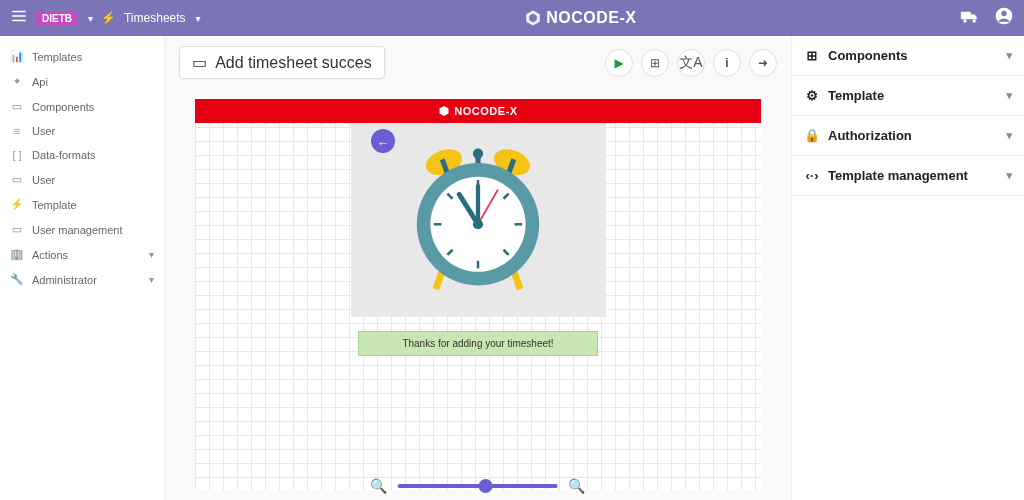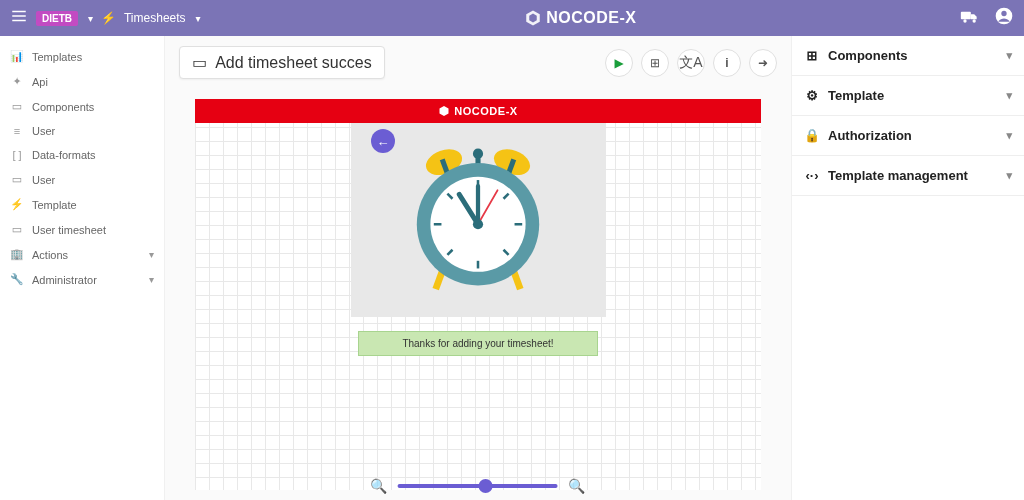--- a/index.html
+++ b/index.html
@@ -139,21 +139,21 @@
     <div class="side-item">
         <span class="icon">▭</span>
         <span>User</span>
       </div>
     <div class="side-item">
         <span class="icon">⚡</span>
         <span>Template</span>
       </div>
     <div class="side-item">
         <span class="icon">▭</span>
-        <span>User timesheet</span>
+        <span>User management</span>
       </div>
     <div class="side-item">
         <span class="icon">🏢</span>
         <span>Actions</span>
         <span class="exp">▾</span>
       </div>
     <div class="side-item">
         <span class="icon">🔧</span>
         <span>Administrator</span>
         <span class="exp">▾</span>

